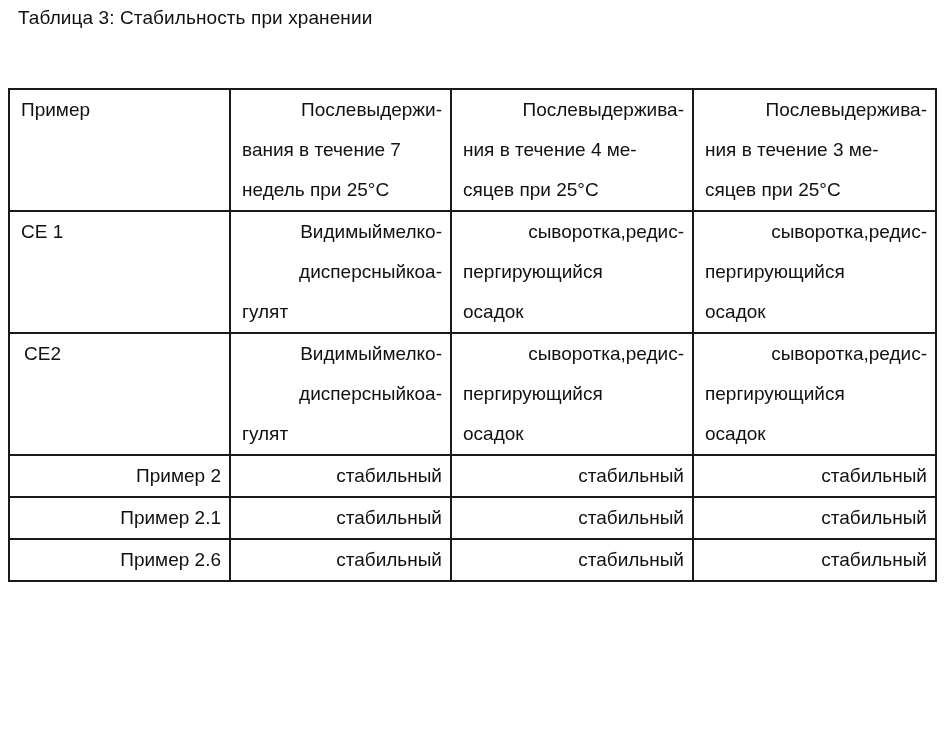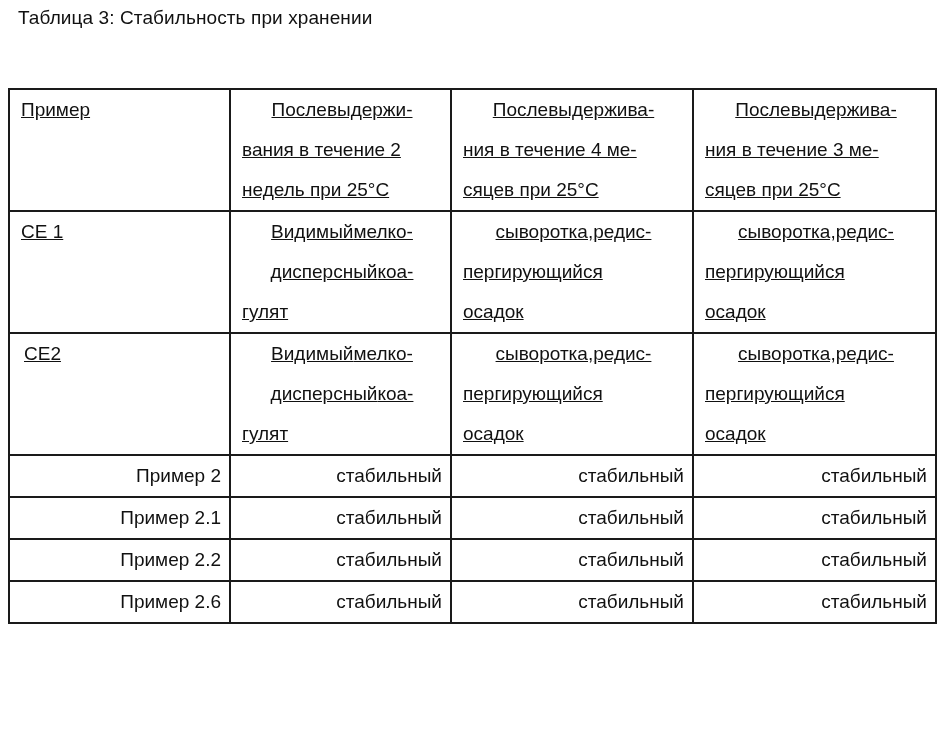--- a/index.html
+++ b/index.html
@@ -36,30 +36,30 @@
       border: 2px solid #1a1a1a;
       vertical-align: top;
       padding: 0 8px 0 11px;
       line-height: 40px;
       overflow: hidden;
     }
     col.c0 { width: 221px; }
     col.c1 { width: 221px; }
     col.c2 { width: 242px; }
     col.c3 { width: 243px; }
-    tr.tall td { height: 120px; text-decoration: underline; }
+    tr.tall td { height: 120px; }
     tr.short td { height: 40px; text-align: right; }
     .cell-lines span {
       display: block;
       height: 40px;
       white-space: nowrap;
     }
     .just span.j {
       display: flex;
-      justify-content: center;
+      justify-content: flex-end;
     }
     .indent { padding-left: 14px !important; }
   </style>
 </head>
 <body>
 
 <div class="caption">Таблица 3: Стабильность при хранении</div>
 
 <table class="stab">
   <colgroup>
@@ -71,21 +71,21 @@
   <tbody id="tbody">
     <tr class="tall">
       <td>
         <span>Пример</span>
       </td>
       <td class="cell-lines just">
           <span class="j">
             <span style="display: inline; height: auto;">После</span>
             <span style="display: inline; height: auto;">выдержи-</span>
           </span>
-          <span>вания в течение 2</span>
+          <span>вания в течение 7</span>
           <span>недель при 25°С</span>
         </td>
       <td class="cell-lines just">
           <span class="j">
             <span style="display: inline; height: auto;">После</span>
             <span style="display: inline; height: auto;">выдержива-</span>
           </span>
           <span>ния в течение 4 ме-</span>
           <span>сяцев при 25°С</span>
         </td>
@@ -164,25 +164,19 @@
         <td><span>стабильный</span></td>
         <td><span>стабильный</span></td>
       </tr>
       <tr class="short">
         <td><span>Пример 2.1</span></td>
         <td><span>стабильный</span></td>
         <td><span>стабильный</span></td>
         <td><span>стабильный</span></td>
       </tr>
       <tr class="short">
-        <td><span>Пример 2.2</span></td>
-        <td><span>стабильный</span></td>
-        <td><span>стабильный</span></td>
-        <td><span>стабильный</span></td>
-      </tr>
-      <tr class="short">
         <td><span>Пример 2.6</span></td>
         <td><span>стабильный</span></td>
         <td><span>стабильный</span></td>
         <td><span>стабильный</span></td>
       </tr>
     </tbody>
 </table>
 
 </body></html>

